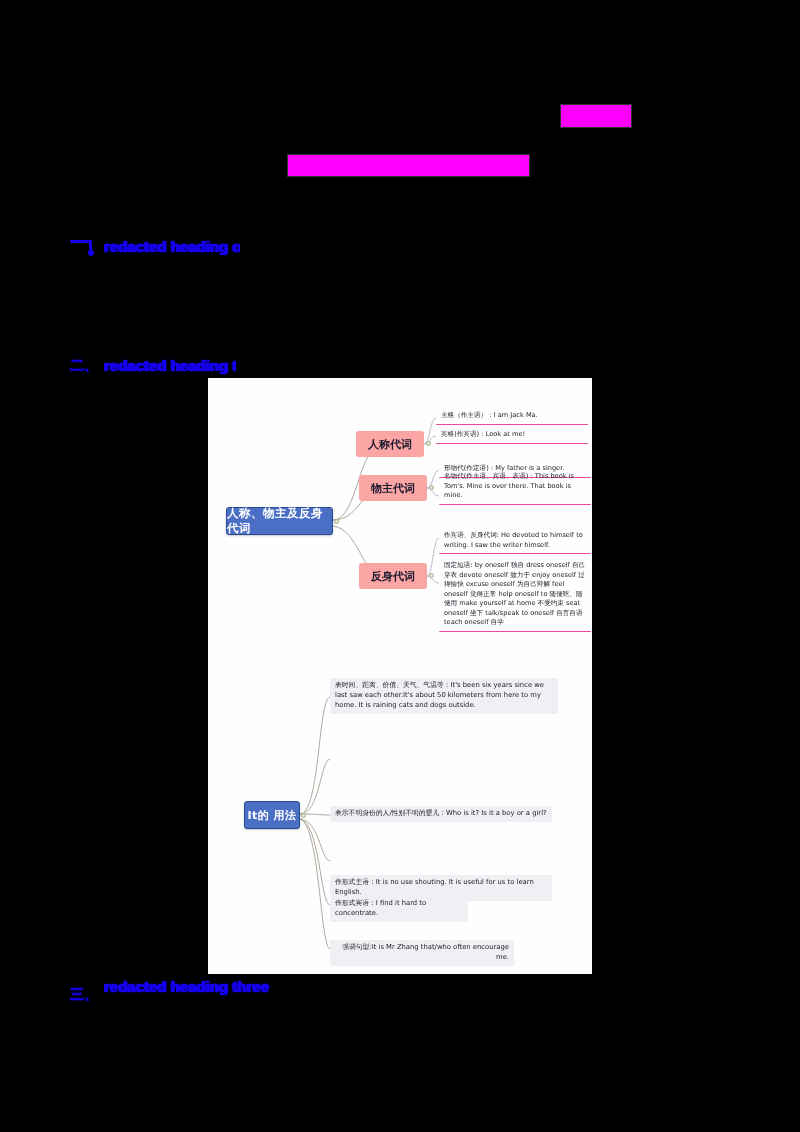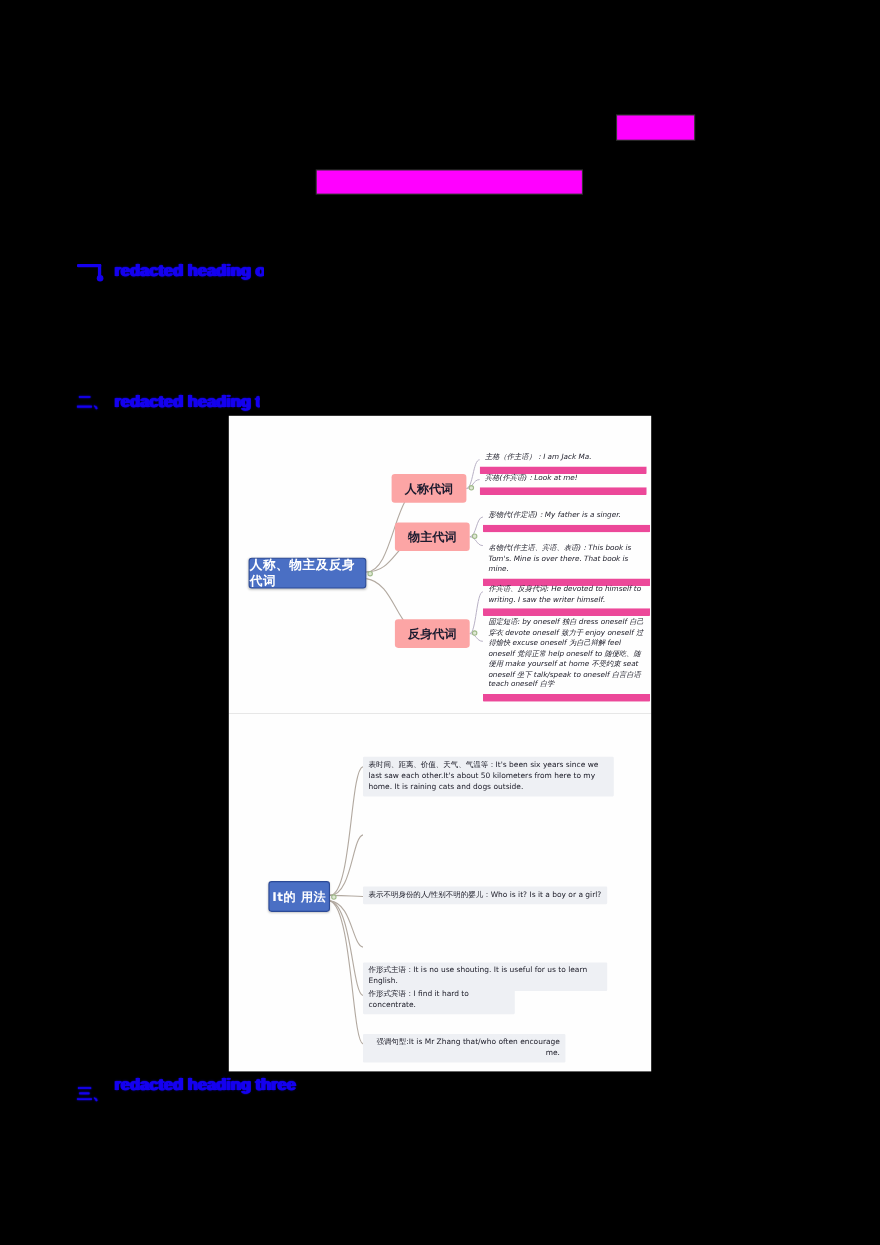--- a/index.html
+++ b/index.html
@@ -56,21 +56,21 @@
     box-sizing:border-box;
   }
   .leaf{
     position:absolute;background:#eef0f4;color:#20202c;
     font-family:"DejaVu Sans","Liberation Serif",serif;
     box-sizing:border-box;padding:3px 5px;
     line-height:1.45;overflow:hidden;
     border-radius:1px;
   }
   .leaf.plain{background:#eef0f4;}
-  .leaf.ul{background:transparent;border-bottom:7px solid #ec4899;font-style:italic;}
+  .leaf.ul{background:transparent;border-bottom:1px solid #ec4899;}
   .conn-dot{position:absolute;width:5px;height:5px;border-radius:50%;
     background:#dfe8d4;border:1px solid #9fb98a;box-sizing:border-box;}
 </style>
 </head>
 <body>
 
 <div class="page">
 
   <div class="redact-magenta" style="left:561px;top:105px;width:62px;height:22px;font-size:13px;padding:0 4px;">redacted</div>
 
@@ -106,21 +106,21 @@
       <div class="conn-dot" style="left:126px;top:141px;"></div>
 
       <div class="node-mid" style="left:148px;top:53px;width:68px;height:26px;font-size:11px;">人称代词</div>
       <div class="conn-dot" style="left:218px;top:63px;"></div>
       <div class="leaf ul" style="left:228px;top:30px;width:152px;font-size:6.6px;">主格（作主语）：I am Jack Ma.</div>
       <div class="leaf ul" style="left:228px;top:49px;width:152px;font-size:6.6px;">宾格(作宾语)：Look at me!</div>
 
       <div class="node-mid" style="left:151px;top:97px;width:68px;height:26px;font-size:11px;">物主代词</div>
       <div class="conn-dot" style="left:221px;top:107px;"></div>
       <div class="leaf ul" style="left:231px;top:83px;width:152px;font-size:6.6px;">形物代(作定语)：My father is a singer.</div>
-      <div class="leaf ul" style="left:231px;top:113px;width:152px;font-size:6.6px;">名物代(作主语、宾语、表语)：This book is Tom's. Mine is over there. That book is mine.</div>
+      <div class="leaf ul" style="left:231px;top:91px;width:152px;font-size:6.6px;">名物代(作主语、宾语、表语)：This book is Tom's. Mine is over there. That book is mine.</div>
 
       <div class="node-mid" style="left:151px;top:185px;width:68px;height:26px;font-size:11px;">反身代词</div>
       <div class="conn-dot" style="left:221px;top:195px;"></div>
       <div class="leaf ul" style="left:231px;top:150px;width:152px;font-size:6.6px;">作宾语、反身代词: He devoted to himself to writing. I saw the writer himself.</div>
       <div class="leaf ul" style="left:231px;top:180px;width:152px;font-size:6.6px;">固定短语: by oneself 独自 dress oneself 自己穿衣 devote oneself 致力于 enjoy oneself 过得愉快 excuse oneself 为自己辩解 feel oneself 觉得正常 help oneself to 随便吃、随便用 make yourself at home 不受约束 seat oneself 坐下 talk/speak to oneself 自言自语 teach oneself 自学</div>
     </div>
   </div>
 
   <div class="mm-card" style="left:208px;top:649px;width:384px;height:325px;">
     <div class="mm">
@@ -131,21 +131,21 @@
           <path d="M92,165 C110,165 112,166 122,166"></path>
           <path d="M92,170 C112,172 112,210 122,212"></path>
           <path d="M92,170 C112,174 112,254 122,256"></path>
           <path d="M92,170 C112,176 112,298 122,300"></path>
         </g>
       </svg>
 
       <div class="node-root" style="left:36px;top:152px;width:56px;height:28px;font-size:11px;">It的 用法</div>
       <div class="conn-dot" style="left:93px;top:164px;"></div>
 
-      <div class="leaf plain" style="left:122px;top:29px;width:228px;font-size:6.8px;margin-top:10px;">表时间、距离、价值、天气、气温等：It's been six years since we last saw each other.It's about 50 kilometers from here to my home. It is raining cats and dogs outside.</div>
+      <div class="leaf plain" style="left:122px;top:29px;width:228px;font-size:6.8px;">表时间、距离、价值、天气、气温等：It's been six years since we last saw each other.It's about 50 kilometers from here to my home. It is raining cats and dogs outside.</div>
       <div class="leaf plain" style="left:122px;top:157px;width:222px;font-size:6.8px;">表示不明身份的人/性别不明的婴儿：Who is it? Is it a boy or a girl?</div>
       <div class="leaf plain" style="left:122px;top:202px;width:222px;font-size:6.8px;margin-top:24px;">作形式主语：It is no use shouting. It is useful for us to learn English.</div>
       <div class="leaf plain" style="left:122px;top:247px;width:138px;font-size:6.8px;">作形式宾语：I find it hard to concentrate.</div>
       <div class="leaf plain" style="left:122px;top:291px;width:184px;font-size:6.8px;text-align:right;">强调句型:It is Mr Zhang that/who often encourage me.</div>
     </div>
   </div>
 
   <div class="hd-num" style="left:70px;top:986px;font-size:14px;">三、</div>
   <div class="redact-blue" style="left:104px;top:976px;width:200px;height:20px;font-size:15px;">redacted heading three</div>
 

